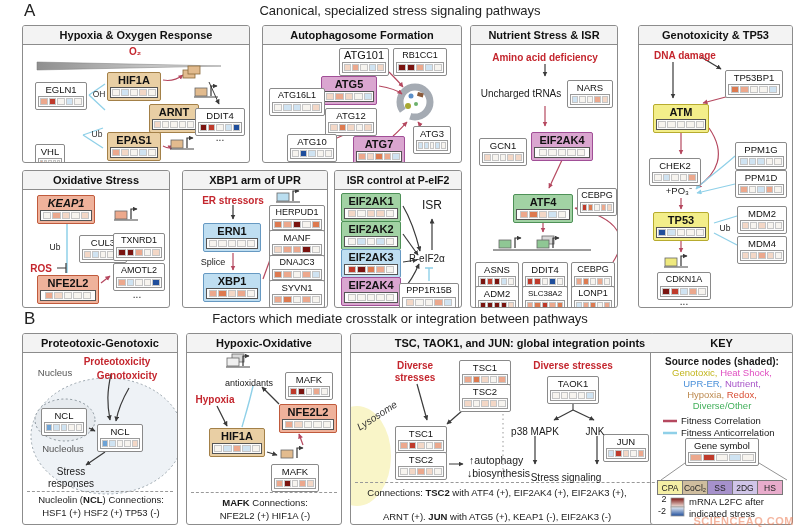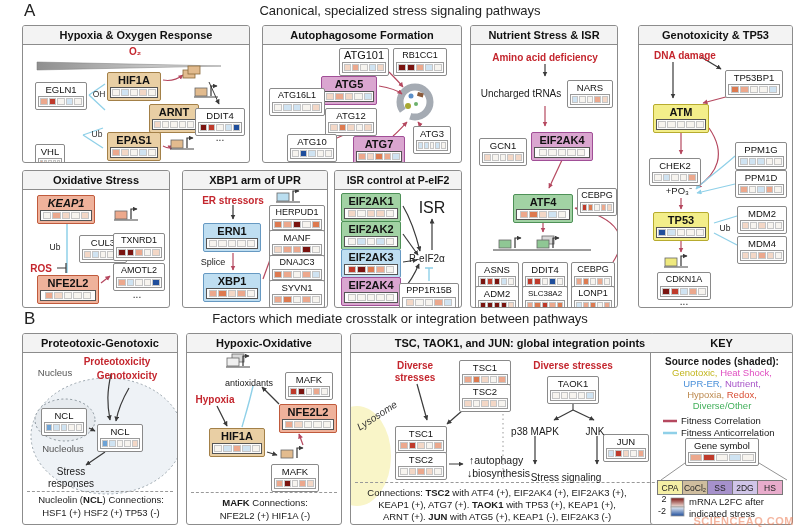--- a/index.html
+++ b/index.html
@@ -825,21 +825,21 @@
         <div class="gene" style="left: 64px; top: 112px; width: 60px;">
           <div class="glabel" style="font-size: 9px;">PPP1R15B</div>
           <div class="cells">
             <div class="cell" style="background: rgb(243, 215, 198);"></div>
             <div class="cell" style="background: rgb(247, 244, 239);"></div>
             <div class="cell" style="background: rgb(247, 244, 239);"></div>
             <div class="cell" style="background: rgb(236, 168, 141);"></div>
             <div class="cell" style="background: rgb(207, 227, 242);"></div>
           </div>
         </div>
-        <div class="dtext" style="left: 97px; top: 28px; font-size: 16px; transform: translateX(-50%);">ISR</div>
+        <div class="dtext" style="left: 97px; top: 28px; font-size: 12px; transform: translateX(-50%);">ISR</div>
         <div class="dtext" style="left: 92px; top: 82px; font-size: 10px; transform: translateX(-50%);">P-eIF2α</div>
       </div>
       <div class="dbox" style="left: 22px; top: 333px; width: 156px; height: 192px;">
         <div class="dbox-title">Proteotoxic-Genotoxic</div>
         <svg width="156" height="192" class="art">
           <defs>
             <marker id="ah-7-red" markerWidth="7" markerHeight="7" refX="4.5" refY="2.5" orient="auto" markerUnits="userSpaceOnUse">
               <path d="M0,0 L5,2.5 L0,5 Z" fill="#b5485f"></path>
             </marker>
             <marker id="ah-7-blk" markerWidth="7" markerHeight="7" refX="4.5" refY="2.5" orient="auto" markerUnits="userSpaceOnUse">
@@ -1087,21 +1087,20 @@
         <div class="dtext" style="left: 64px; top: 38px; color: rgb(196, 38, 46); font-weight: bold; transform: translateX(-50%);">stresses</div>
         <div class="dtext" style="left: 26px; top: 76px; font-size: 10px; color: rgb(51, 51, 51); font-style: italic; transform: translateX(-50%) rotate(-33deg);">Lysosome</div>
         <div class="dtext" style="left: 118px; top: 120px; font-size: 10.5px;">↑autophagy</div>
         <div class="dtext" style="left: 116px; top: 133px; font-size: 10.5px;">↓biosynthesis</div>
         <div class="dtext" style="left: 222px; top: 26px; color: rgb(196, 38, 46); font-weight: bold; transform: translateX(-50%);">Diverse stresses</div>
         <div class="dtext" style="left: 184px; top: 92px; transform: translateX(-50%);">p38 MAPK</div>
         <div class="dtext" style="left: 244px; top: 92px; transform: translateX(-50%);">JNK</div>
         <div class="dtext" style="left: 215px; top: 138px; transform: translateX(-50%);">Stress signaling</div>
         <div class="sep" style="top: 148px;"></div>
         <div class="dtext" style="left: 146px; top: 154px; font-size: 9.5px; transform: translateX(-50%);"><span>Connections: </span><span style="font-weight: bold;">TSC2</span><span> with ATF4 (+), EIF2AK4 (+), EIF2AK3 (+),</span></div>
-        <div class="dtext" style="left: 146px; top: 166px; font-size: 9.5px; transform: translateX(-50%);"><span>KEAP1 (+), ATG7 (+). </span><span style="font-weight: bold;">TAOK1</span><span> with TP53 (+), KEAP1 (+),</span></div>
         <div class="dtext" style="left: 146px; top: 178px; font-size: 9.5px; transform: translateX(-50%);"><span>ARNT (+). </span><span style="font-weight: bold;">JUN</span><span> with ATG5 (+), KEAP1 (-), EIF2AK3 (-)</span></div>
       </div>
       <div class="dbox" style="left: 650px; top: 333px; width: 143px; height: 192px;">
         <div class="dbox-title">KEY</div>
         <svg width="143" height="192" class="art">
           <defs>
             <marker id="ah-10-red" markerWidth="7" markerHeight="7" refX="4.5" refY="2.5" orient="auto" markerUnits="userSpaceOnUse">
               <path d="M0,0 L5,2.5 L0,5 Z" fill="#b5485f"></path>
             </marker>
             <marker id="ah-10-blk" markerWidth="7" markerHeight="7" refX="4.5" refY="2.5" orient="auto" markerUnits="userSpaceOnUse">

